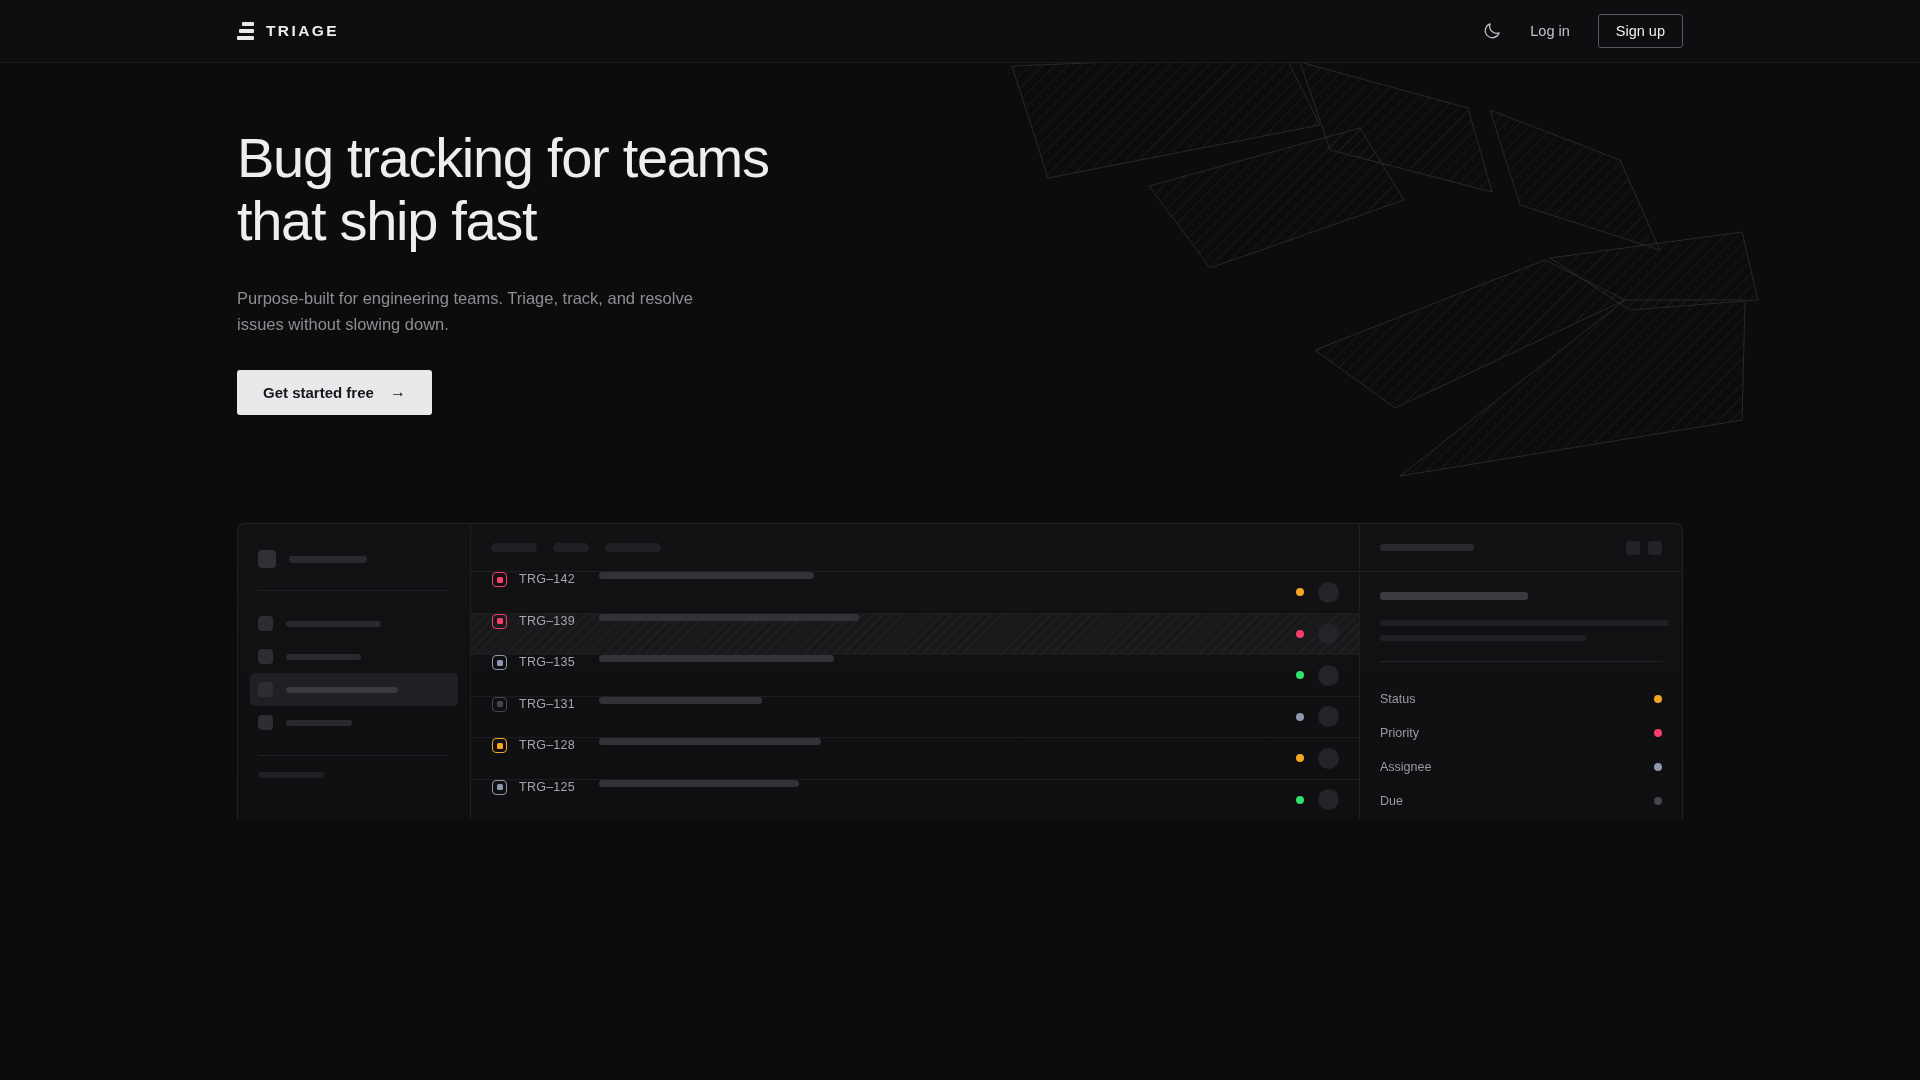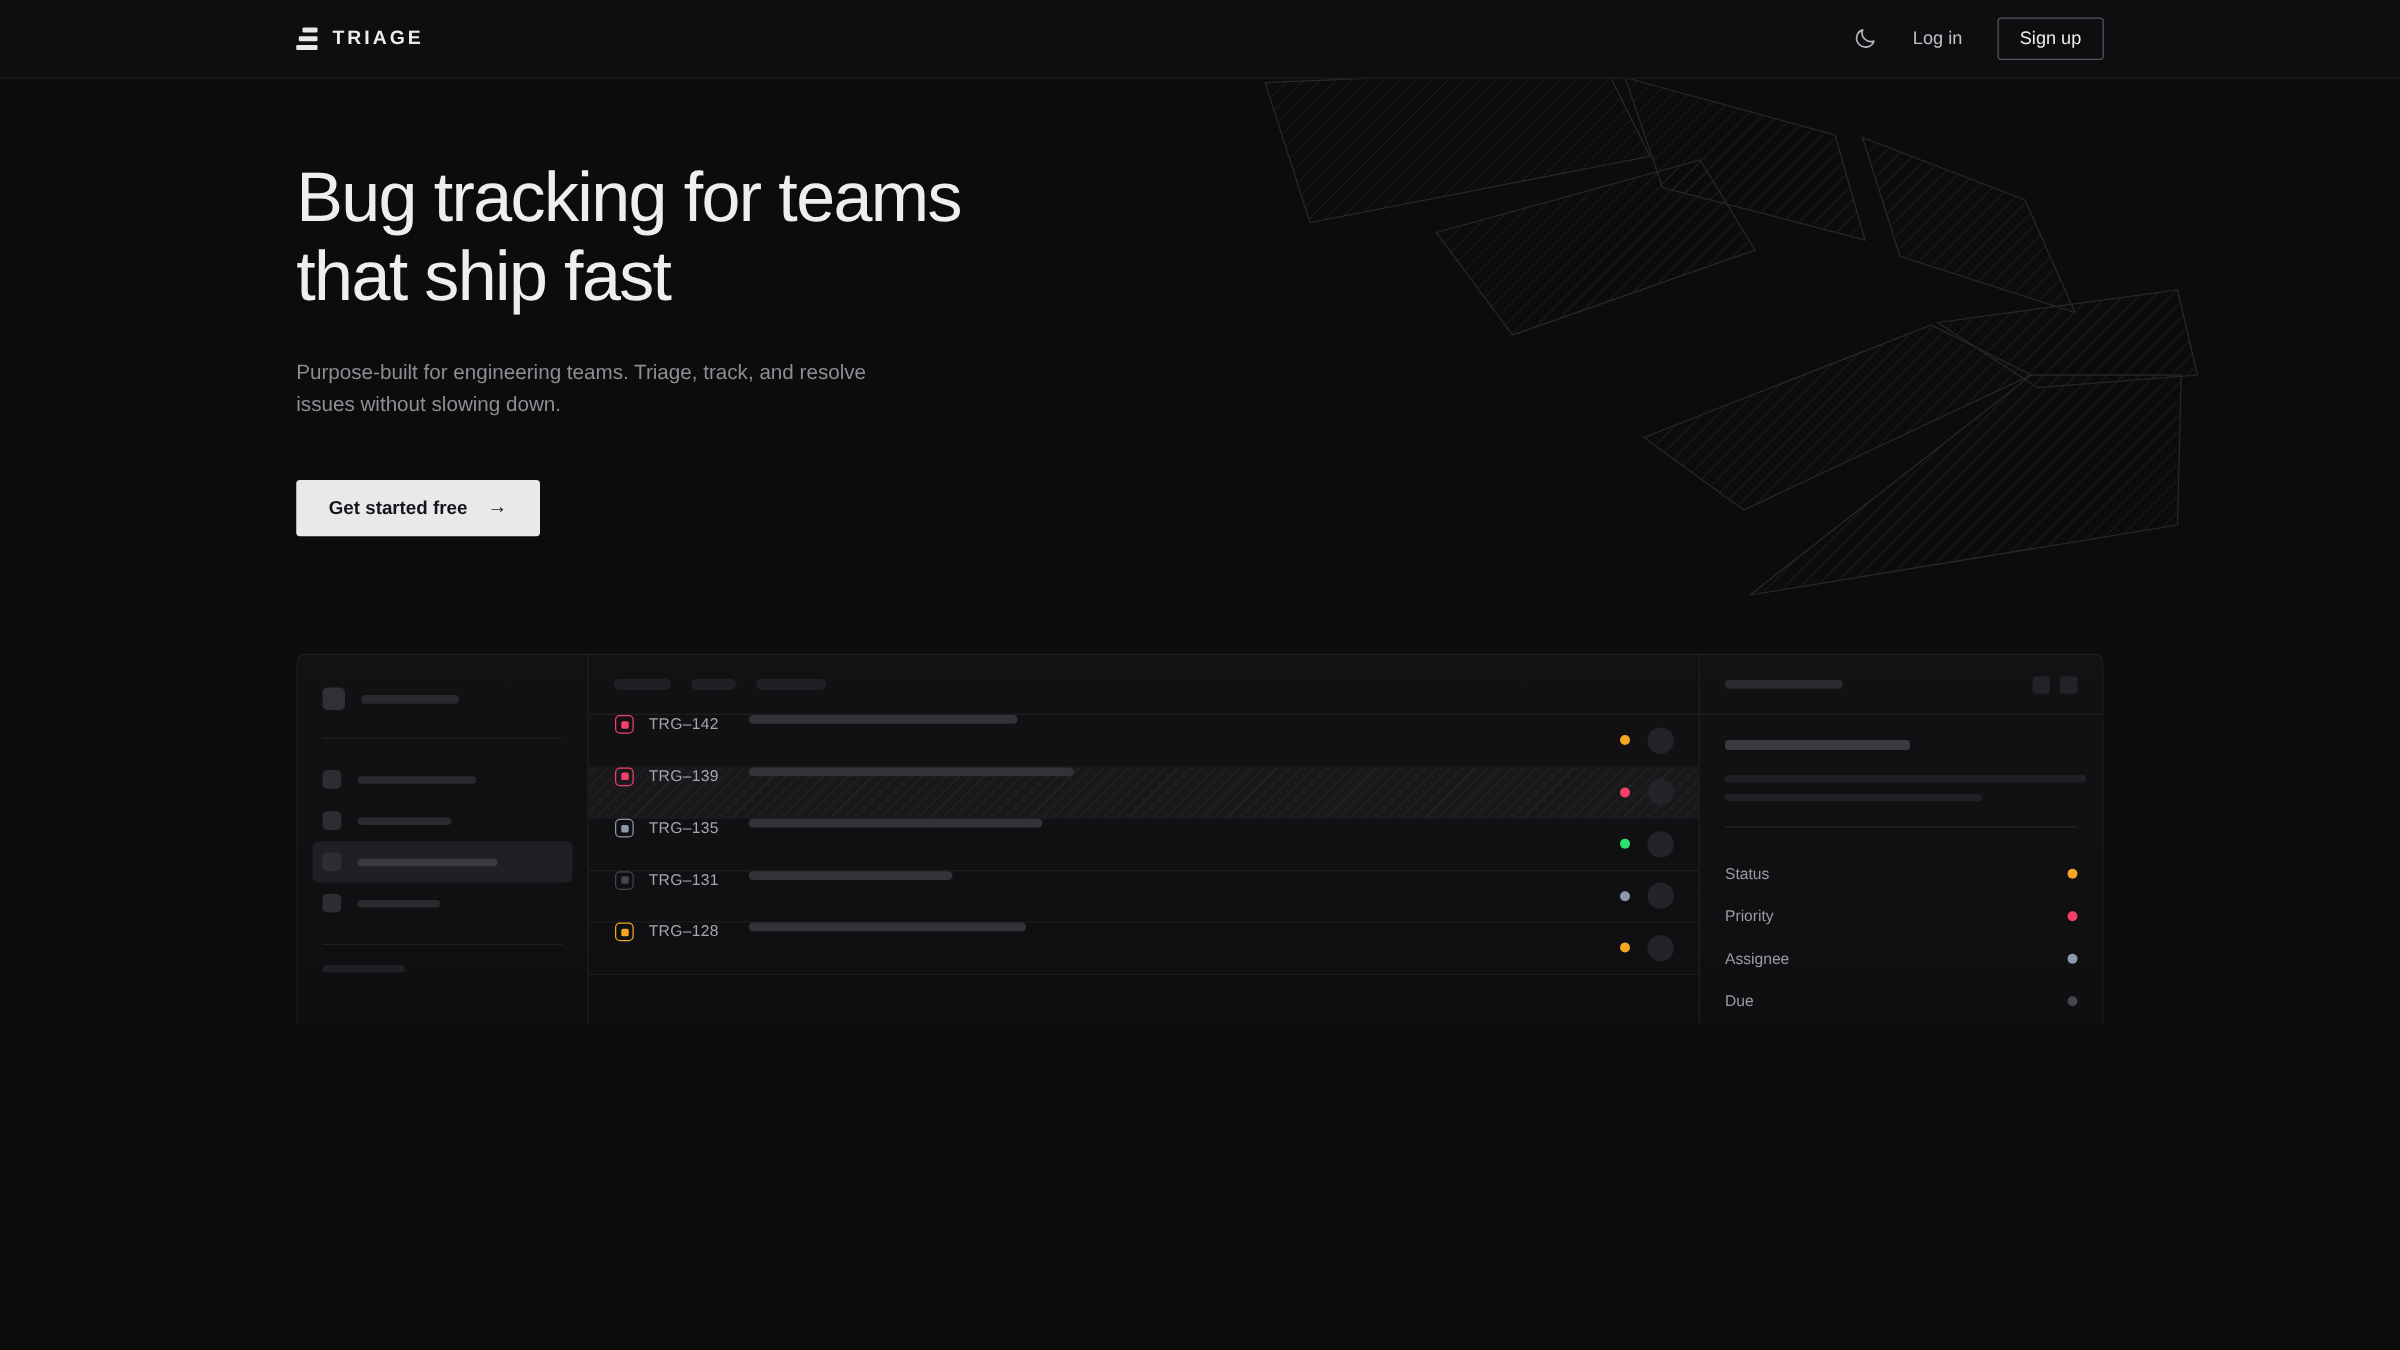--- a/index.html
+++ b/index.html
@@ -116,21 +116,21 @@
     max-width: 700px;
   }
   .hero-sub {
     margin-top: 32px;
     color: #8d8d94;
     font-size: 16.5px;
     line-height: 1.62;
     max-width: 470px;
   }
   .cta {
-    margin-top: 46px;
+    margin-top: 32px;
     display: inline-flex;
     align-items: center;
     gap: 16px;
     background: #e9e9eb;
     color: #16161a;
     font-size: 15px;
     font-weight: 600;
     padding: 14px 26px;
     border: none;
     border-radius: 3px;
@@ -405,20 +405,31 @@
             <span class="mk-badge" style="border-color:#f5a623;">
               <i style="background:#f5a623;"></i>
             </span>
             <span class="mk-id">TRG–128</span>
             <span class="mk-title-skel" style="width:222px;"></span>
             <span class="mk-row-right">
               <span class="mk-status-dot" style="background:#f5a623;"></span>
               <span class="mk-avatar"></span>
             </span>
           </div>
+          <div class="mk-row">
+            <span class="mk-badge" style="border-color:#8d98ad;">
+              <i style="background:#8d98ad;"></i>
+            </span>
+            <span class="mk-id">TRG–125</span>
+            <span class="mk-title-skel" style="width:200px;"></span>
+            <span class="mk-row-right">
+              <span class="mk-status-dot" style="background:#2ee26b;"></span>
+              <span class="mk-avatar"></span>
+            </span>
+          </div>
         </div>
     </div>
 
     <div class="mk-detail">
       <div class="mk-detail-head">
         <span class="skel" id="dt-head" style="height: 7px; width: 94px;"></span>
         <span class="mk-detail-actions" id="dt-actions">
             <span class="mk-sq-btn"></span>
             <span class="mk-sq-btn"></span>
           </span>

